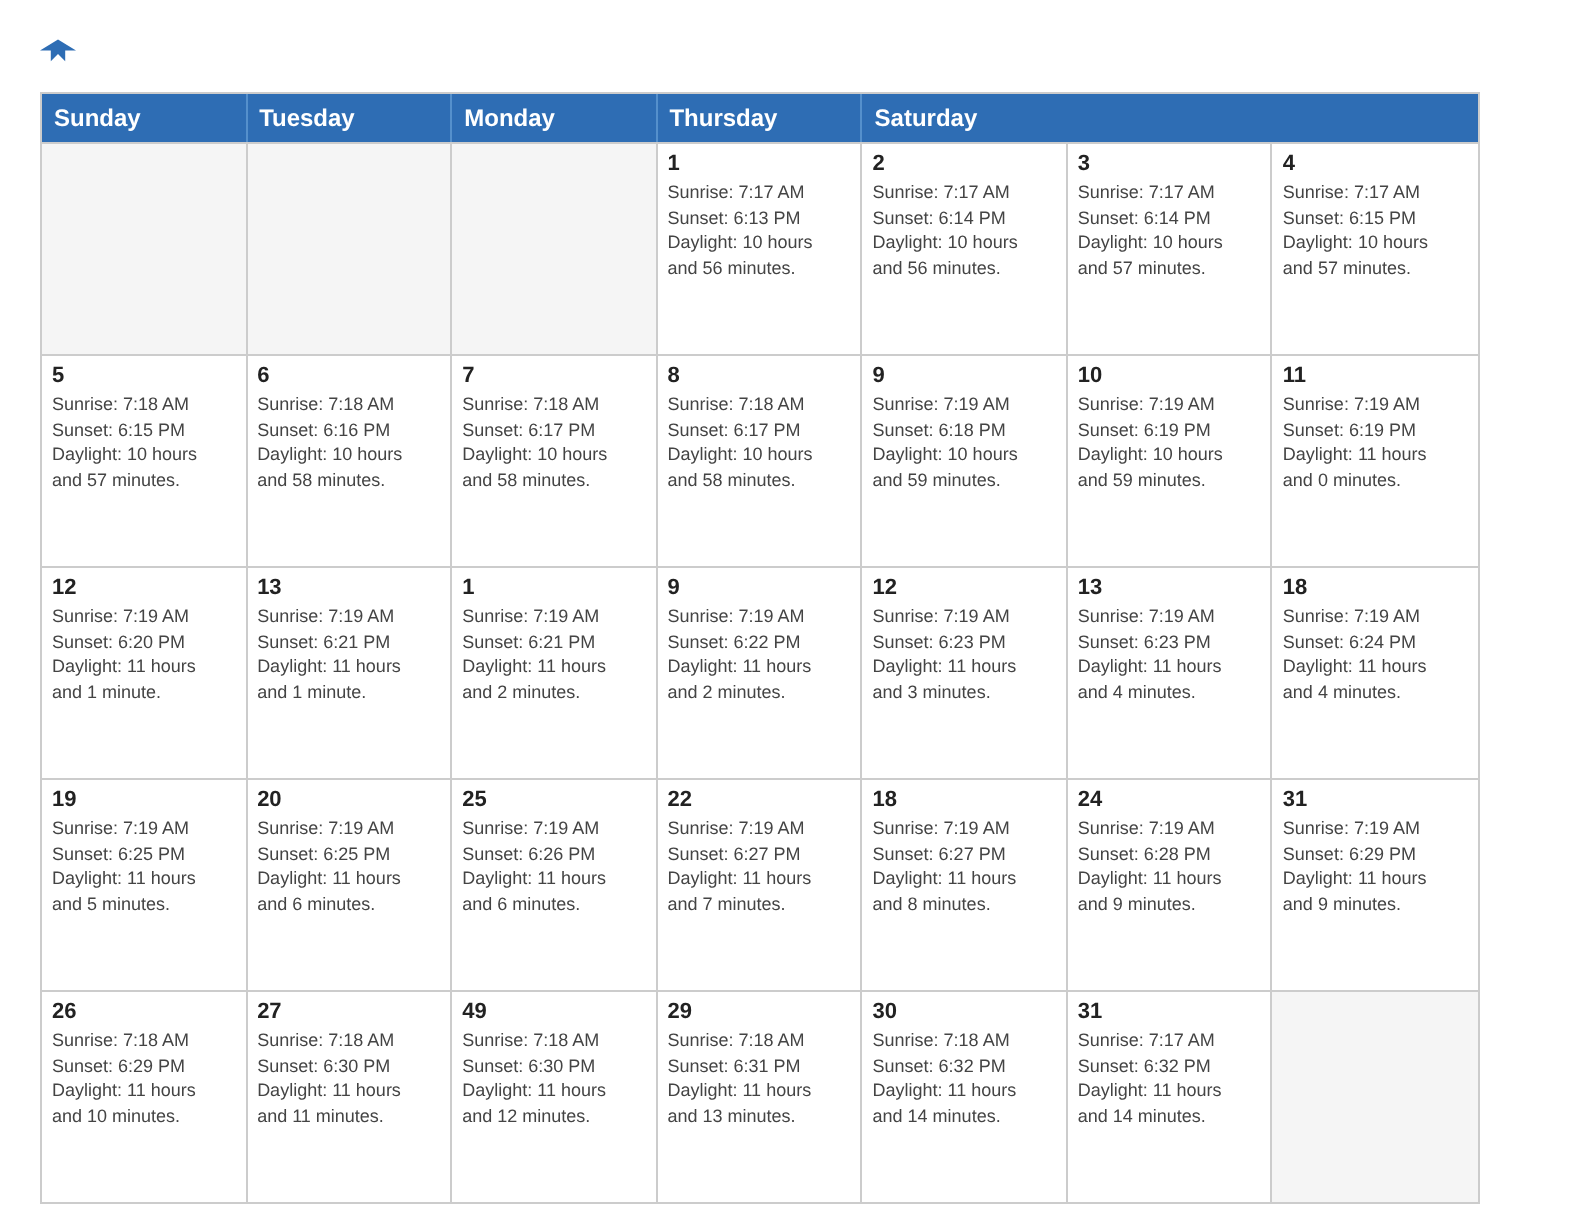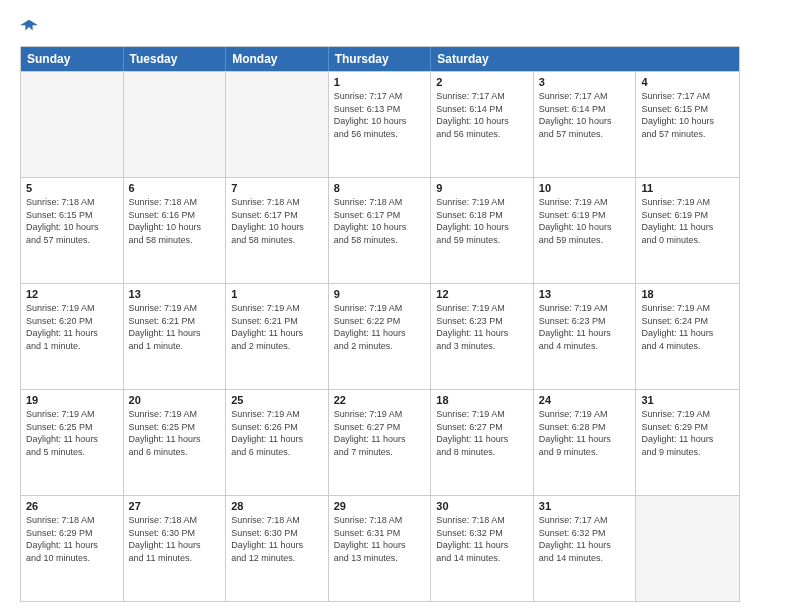--- a/index.html
+++ b/index.html
@@ -273,21 +273,21 @@
         <div class="cal-row">
           <div class="cal-cell">
             <span class="day-num">26</span>
             <div class="day-info">Sunrise: 7:18 AM<br>Sunset: 6:29 PM<br>Daylight: 11 hours<br>and 10 minutes.</div>
           </div>
           <div class="cal-cell">
             <span class="day-num">27</span>
             <div class="day-info">Sunrise: 7:18 AM<br>Sunset: 6:30 PM<br>Daylight: 11 hours<br>and 11 minutes.</div>
           </div>
           <div class="cal-cell">
-            <span class="day-num">28</span>
+            <span class="day-num">49</span>
             <div class="day-info">Sunrise: 7:18 AM<br>Sunset: 6:30 PM<br>Daylight: 11 hours<br>and 12 minutes.</div>
           </div>
           <div class="cal-cell">
             <span class="day-num">29</span>
             <div class="day-info">Sunrise: 7:18 AM<br>Sunset: 6:31 PM<br>Daylight: 11 hours<br>and 13 minutes.</div>
           </div>
           <div class="cal-cell">
             <span class="day-num">30</span>
             <div class="day-info">Sunrise: 7:18 AM<br>Sunset: 6:32 PM<br>Daylight: 11 hours<br>and 14 minutes.</div>
           </div>

